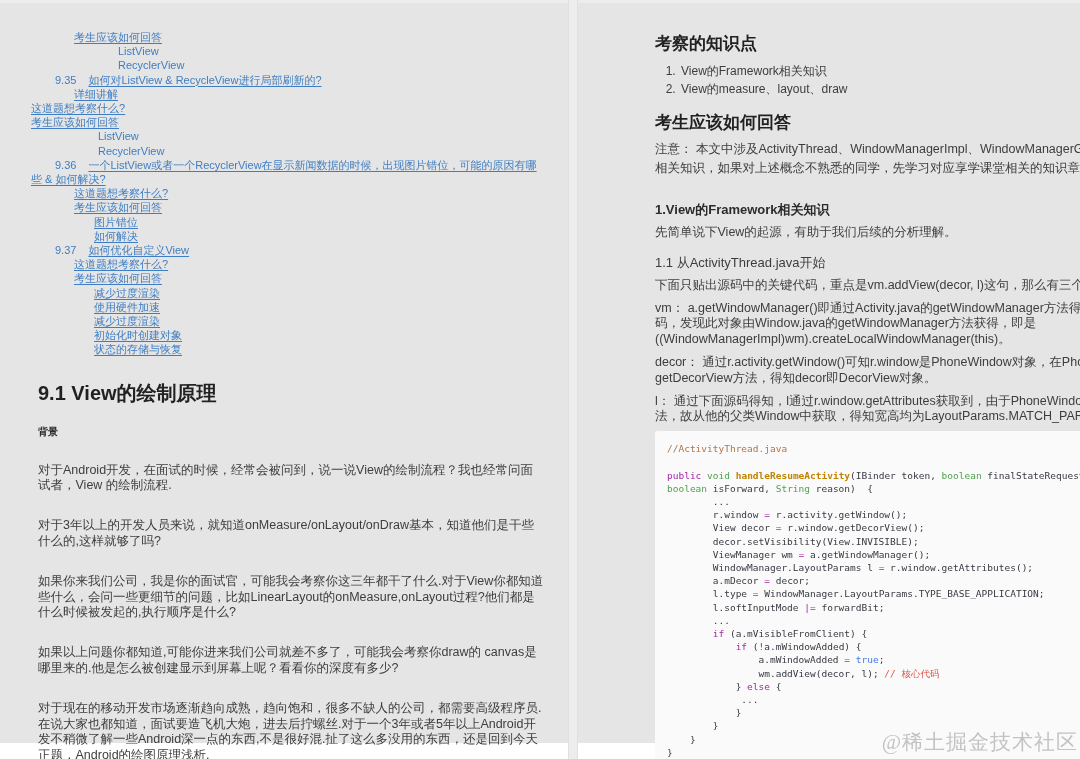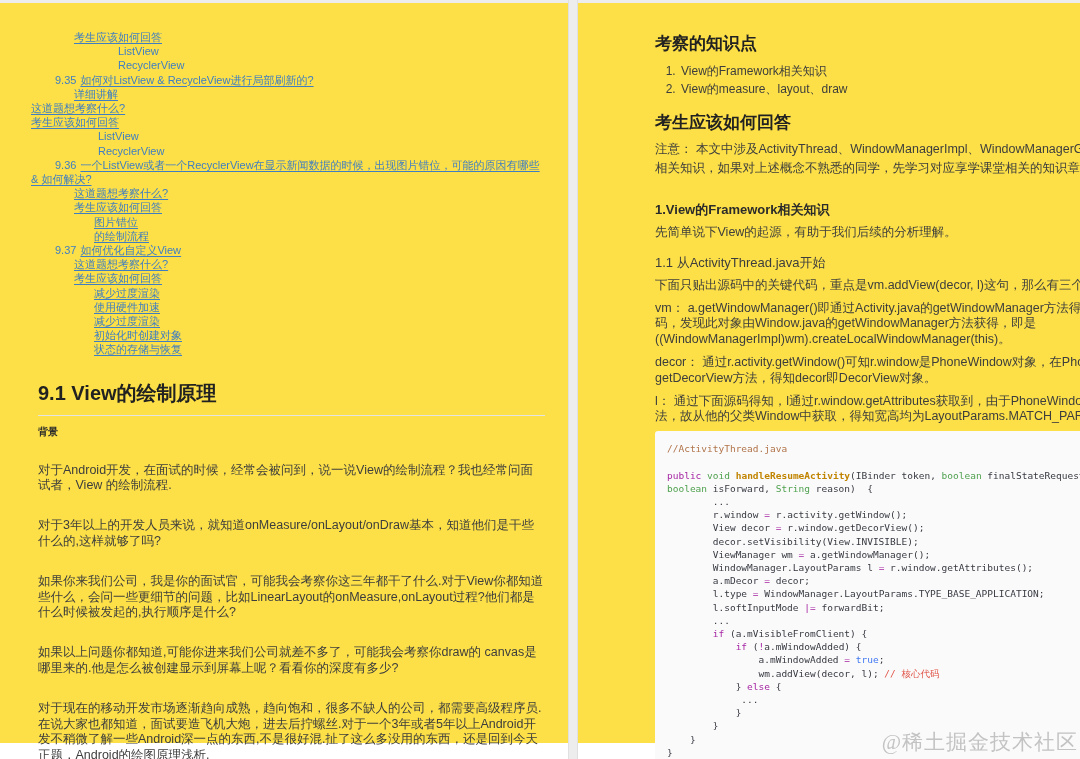--- a/index.html
+++ b/index.html
@@ -3,35 +3,35 @@
 <meta charset="utf-8">
 <style>
   html,body{margin:0;padding:0;}
   body{
     width:1080px;height:759px;position:relative;overflow:hidden;
     background:#ffffff;
     font-family:"Liberation Sans","DejaVu Sans",sans-serif;
     -webkit-font-smoothing:antialiased;
   }
   .top-strip{position:absolute;left:0;top:0;width:1080px;height:3px;background:#ededed;}
-  .page{position:absolute;top:3px;bottom:16px;background:#fde047;}
+  .page{position:absolute;top:3px;bottom:16px;background:#e5e5e5;}
   .page-left{left:0;width:568px;}
   .page-divider{position:absolute;top:0;bottom:0;left:568px;width:10px;background:#ededed;border-left:1px solid #e0e0e0;border-right:1px solid #e0e0e0;box-sizing:border-box;}
   .page-right{left:578px;width:720px;}
 
   
   .toc{padding:27px 22px 0 31px;font-size:11px;line-height:14.2px;}
   .toc-line{color:#3f7ec2;white-space:normal;}
   .toc-line .t{text-decoration:underline;text-decoration-thickness:1px;text-underline-offset:2px;}
   .toc-line.latin .t{text-decoration:none;margin-left:24px;}
   .toc-line.lvl0{margin-left:0;}
   .toc-line.lvl1{margin-left:43px;}
   .toc-line.lvl2{margin-left:63px;}
   .toc-line.num{margin-left:0;text-indent:24px;}
-  .toc-line .n{text-decoration:none;margin-right:4px;text-align:right;}
+  .toc-line .n{text-decoration:none;margin-right:12px;text-align:right;}
 
   
   .article{margin:24px 23px 0 38px;color:#3d3d3d;}
   .article h1{
     font-size:20px;line-height:24px;margin:0;color:#212121;
     padding-bottom:10px;border-bottom:1px solid #e4e4e4;font-weight:700;
   }
   .article .sub-bold{font-size:10px;font-weight:700;color:#2b2b2b;margin-top:9px;}
   .article p{font-size:12.5px;line-height:15.8px;margin:24px 0;}
   .article h3{font-size:15px;font-weight:700;color:#212121;margin:14px 0 0 0;line-height:19px;}
@@ -84,21 +84,21 @@
       <div class="toc-line num"><span class="n">9.35</span><span class="t">如何对ListView &amp; RecycleView进行局部刷新的?</span></div>
       <div class="toc-line lvl1"><span class="t">详细讲解</span></div>
       <div class="toc-line lvl0"><span class="t">这道题想考察什么?</span></div>
       <div class="toc-line lvl0"><span class="t">考生应该如何回答</span></div>
       <div class="toc-line lvl1 latin"><span class="t">ListView</span></div>
       <div class="toc-line lvl1 latin"><span class="t">RecyclerView</span></div>
       <div class="toc-line num"><span class="n">9.36</span><span class="t">一个ListView或者一个RecyclerView在显示新闻数据的时候，出现图片错位，可能的原因有哪些 &amp; 如何解决?</span></div>
       <div class="toc-line lvl1"><span class="t">这道题想考察什么?</span></div>
       <div class="toc-line lvl1"><span class="t">考生应该如何回答</span></div>
       <div class="toc-line lvl2"><span class="t">图片错位</span></div>
-      <div class="toc-line lvl2"><span class="t">的绘制流程</span></div>
+      <div class="toc-line lvl2"><span class="t">如何解决</span></div>
       <div class="toc-line num"><span class="n">9.37</span><span class="t">如何优化自定义View</span></div>
       <div class="toc-line lvl1"><span class="t">这道题想考察什么?</span></div>
       <div class="toc-line lvl1"><span class="t">考生应该如何回答</span></div>
       <div class="toc-line lvl2"><span class="t">减少过度渲染</span></div>
       <div class="toc-line lvl2"><span class="t">使用硬件加速</span></div>
       <div class="toc-line lvl2"><span class="t">减少过度渲染</span></div>
       <div class="toc-line lvl2"><span class="t">初始化时创建对象</span></div>
       <div class="toc-line lvl2"><span class="t">状态的存储与恢复</span></div>
     </div>
 

